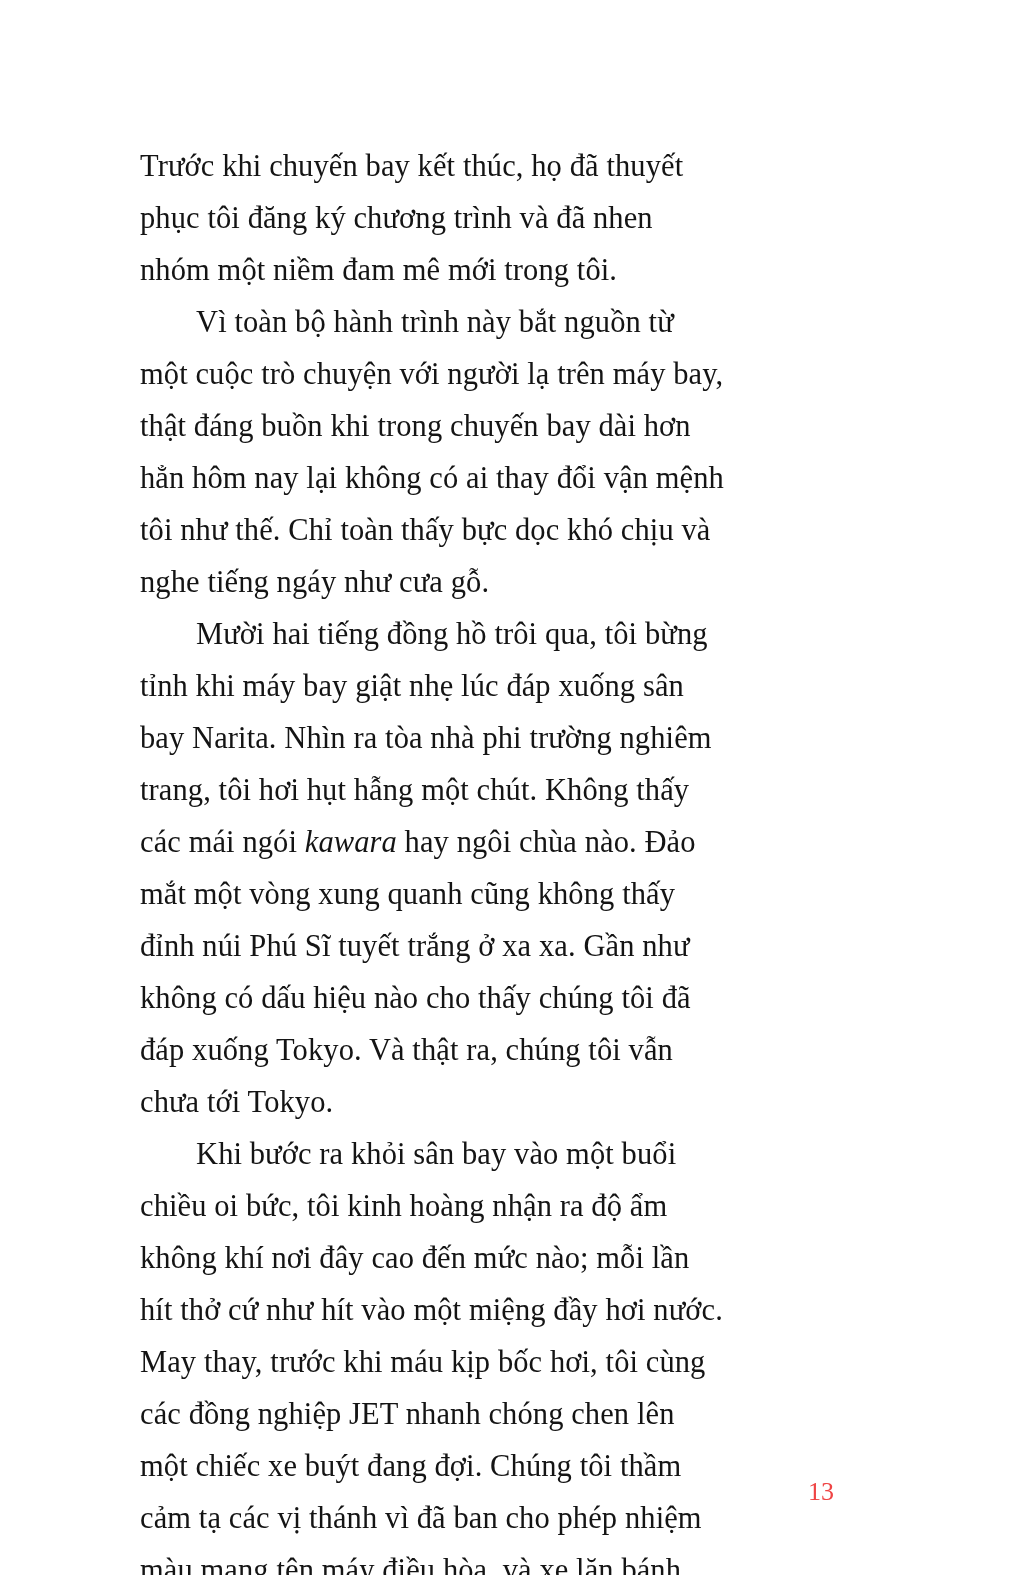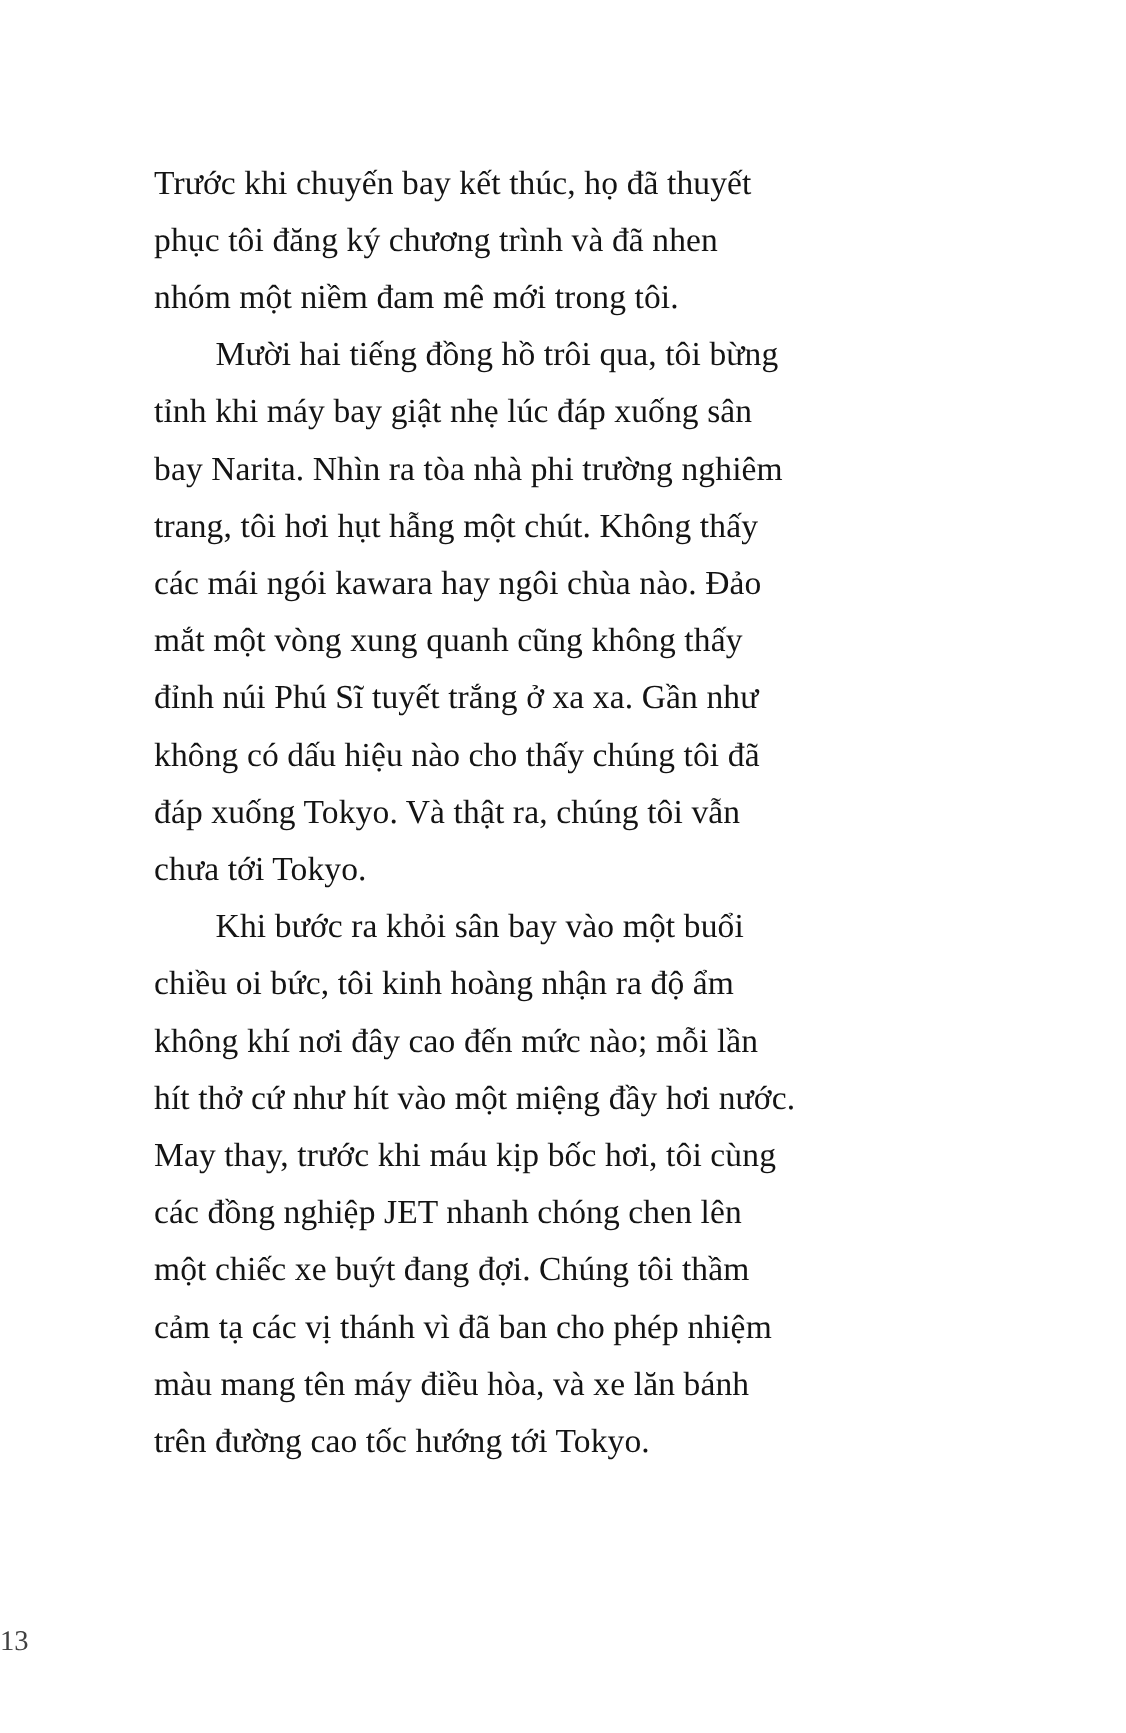--- a/index.html
+++ b/index.html
@@ -33,40 +33,42 @@
   .body-text p {
     margin: 0;
   }
   .body-text p.indent {
     text-indent: 56px;
   }
   .body-text p.last-line-left {
     text-align: left;
   }
   .italic {
+    font-style: italic;
   }
   .folio {
     position: absolute;
     left: 0;
     right: 0;
     bottom: 68px;
-    text-align: left;
+    text-align: right;
     font-size: 26px;
-    color: #404040;
+    color: #ef4444;
     font-family: "Liberation Serif", "DejaVu Serif", serif;
   }
 </style>
 </head>
 <body>
 
 <div class="page">
   <div class="body-text">
 
     <p class="last-line-left">Trước khi chuyến bay kết thúc, họ đã thuyết phục tôi đăng ký chương trình và đã nhen nhóm một niềm đam mê mới trong tôi.</p>
 
+    <p class="indent last-line-left">Vì toàn bộ hành trình này bắt nguồn từ một cuộc trò chuyện với người lạ trên máy bay, thật đáng buồn khi trong chuyến bay dài hơn hẳn hôm nay lại không có ai thay đổi vận mệnh tôi như thế. Chỉ toàn thấy bực dọc khó chịu và nghe tiếng ngáy như cưa gỗ.</p>
 
     <p class="indent last-line-left"><span>Mười hai tiếng đồng hồ trôi qua, tôi bừng tỉnh khi máy bay giật nhẹ lúc đáp xuống sân bay Narita. Nhìn ra tòa nhà phi trường nghiêm trang, tôi hơi hụt hẫng một chút. Không thấy các mái ngói </span><span class="italic">kawara</span><span> hay ngôi chùa nào. Đảo mắt một vòng xung quanh cũng không thấy đỉnh núi Phú Sĩ tuyết trắng ở xa xa. Gần như không có dấu hiệu nào cho thấy chúng tôi đã đáp xuống Tokyo. Và thật ra, chúng tôi vẫn chưa tới Tokyo.</span></p>
 
 
     <p class="indent last-line-left">Khi bước ra khỏi sân bay vào một buổi chiều oi bức, tôi kinh hoàng nhận ra độ ẩm không khí nơi đây cao đến mức nào; mỗi lần hít thở cứ như hít vào một miệng đầy hơi nước. May thay, trước khi máu kịp bốc hơi, tôi cùng các đồng nghiệp JET nhanh chóng chen lên một chiếc xe buýt đang đợi. Chúng tôi thầm cảm tạ các vị thánh vì đã ban cho phép nhiệm màu mang tên máy điều hòa, và xe lăn bánh trên đường cao tốc hướng tới Tokyo.</p>
 
   </div>
 
   <div class="folio">13</div>
 </div>

